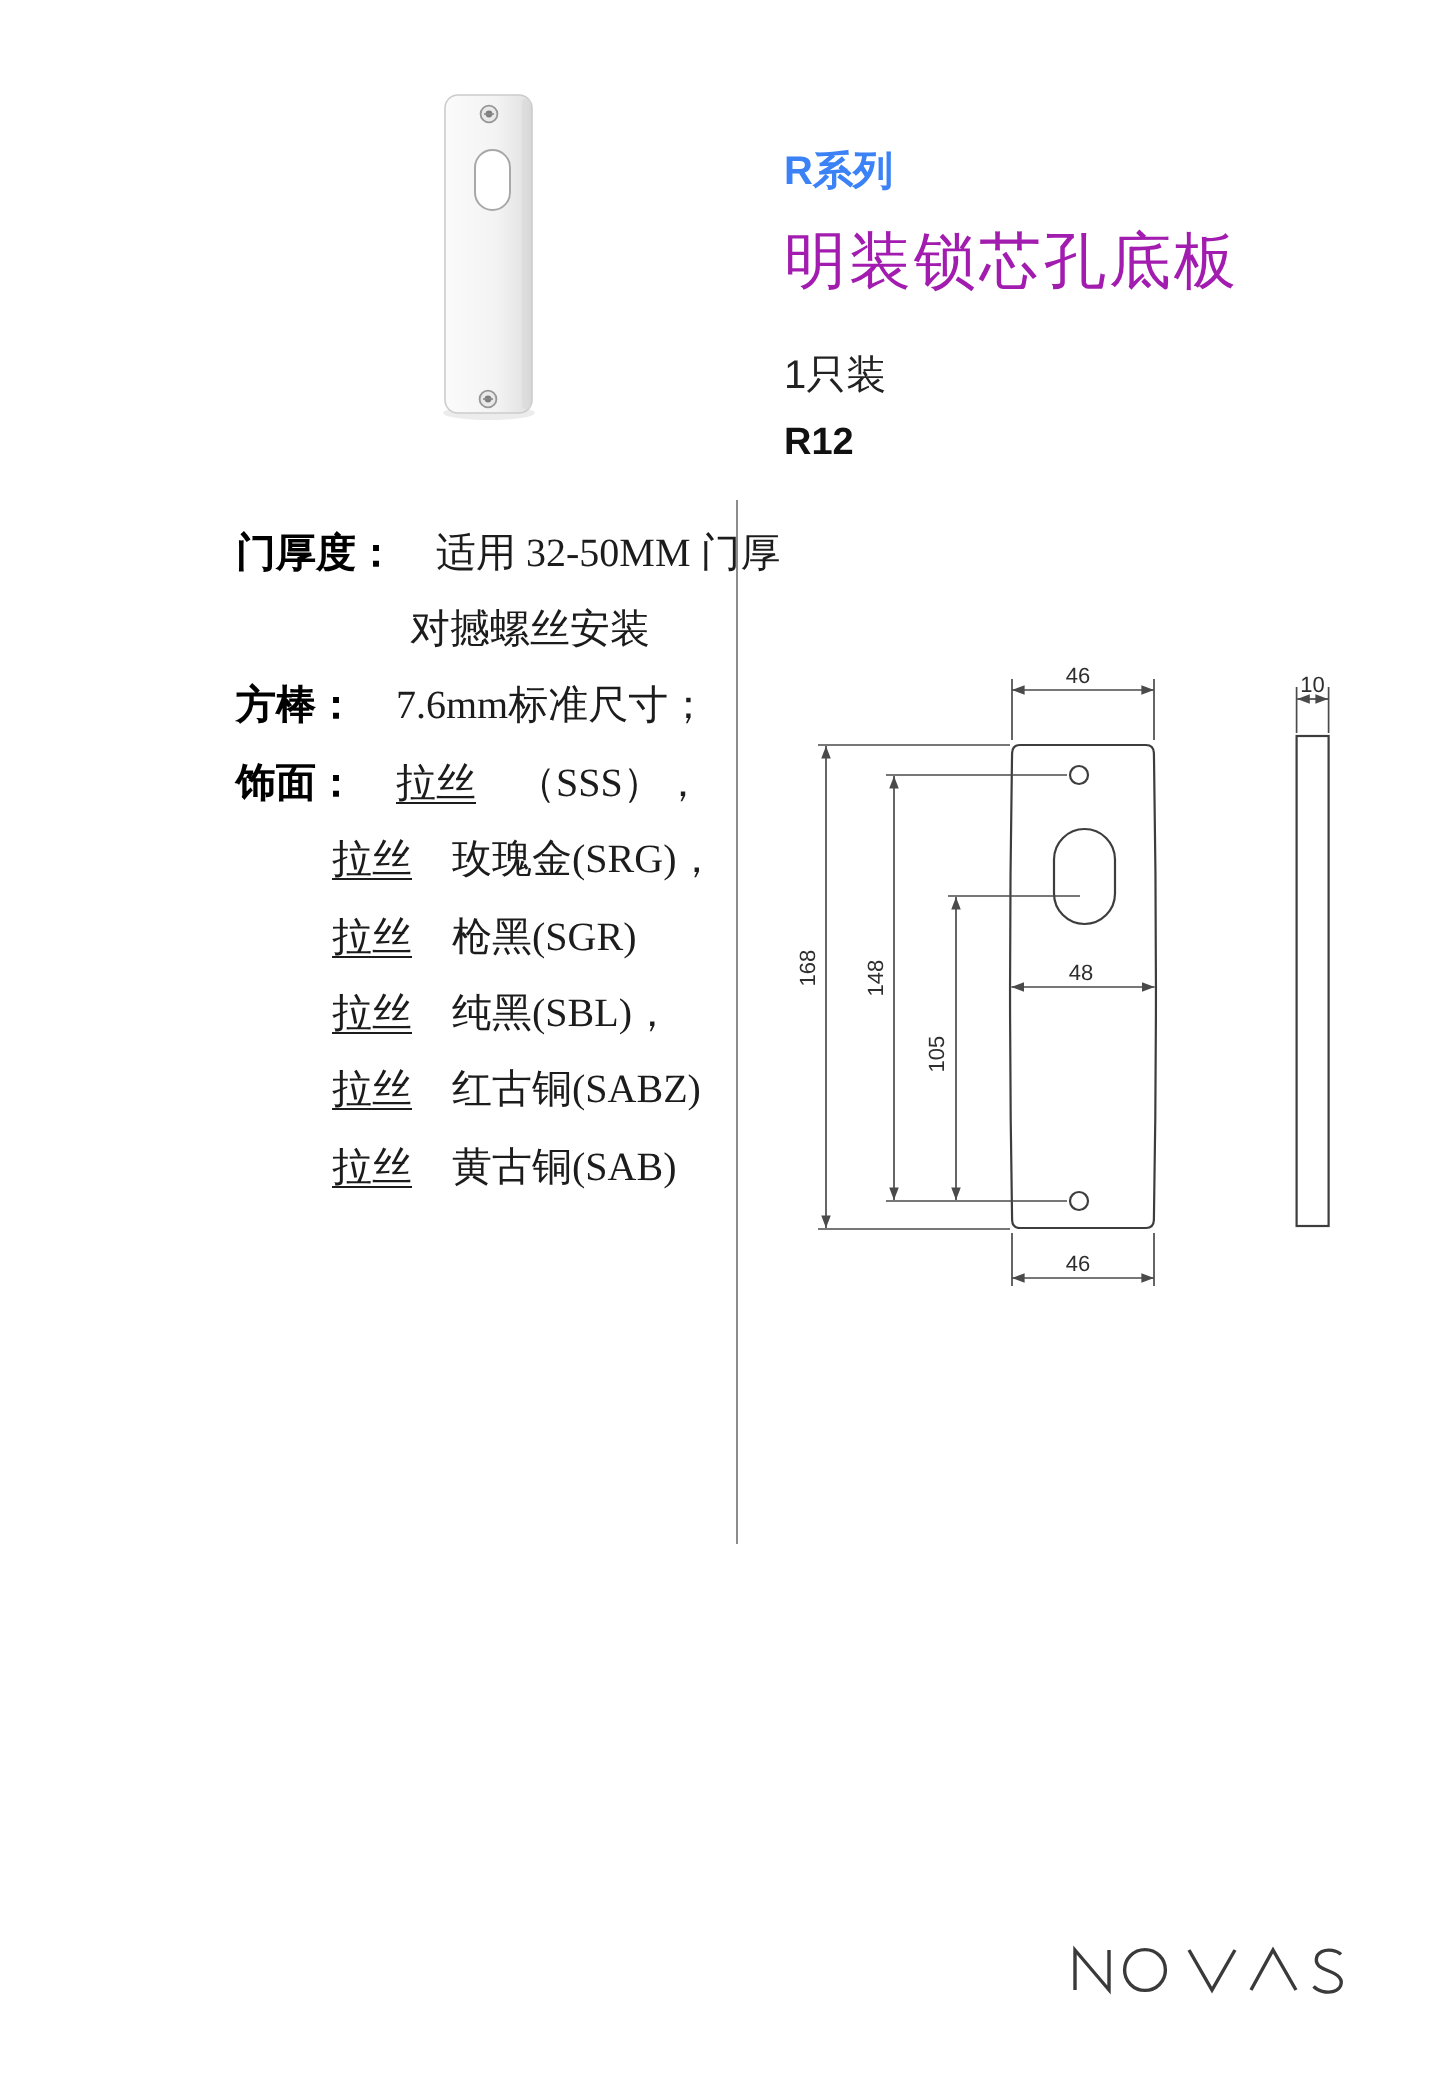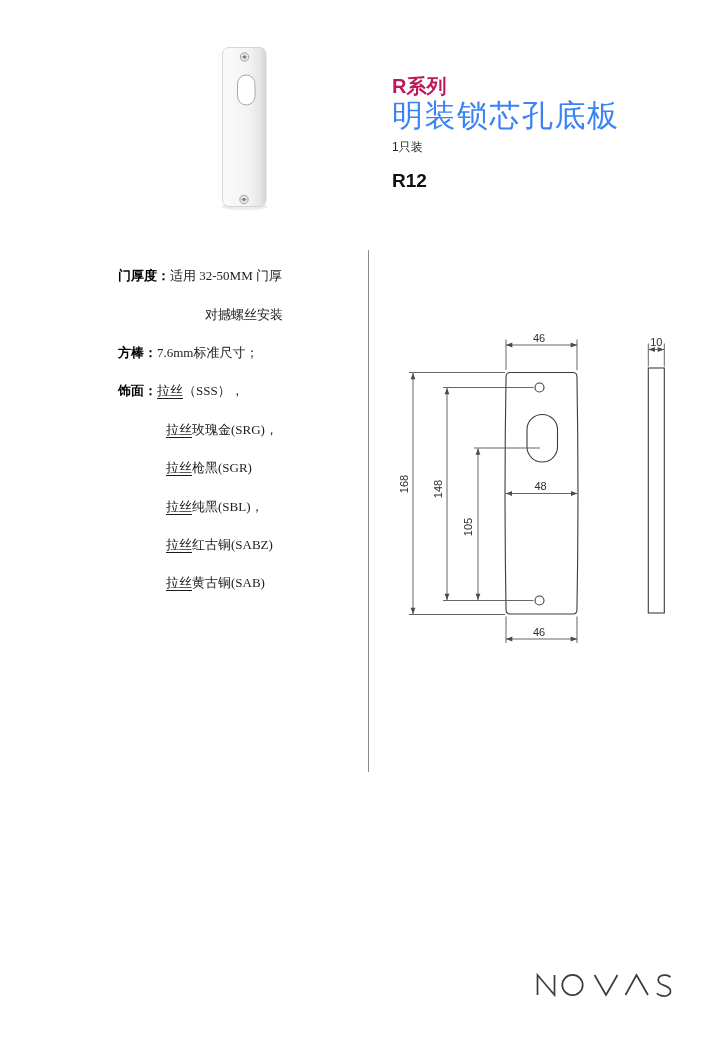--- a/index.html
+++ b/index.html
@@ -3,31 +3,31 @@
 <meta charset="utf-8">
 <style>
   html,body{margin:0;padding:0;background:#fff;}
   .page{position:relative;width:720px;height:1040px;background:#fff;overflow:hidden;
         font-family:"Liberation Serif","DejaVu Serif",serif;color:#1c1c1c;}
   .abs{position:absolute;}
 
   
   .title-block{left:392px;top:74px;width:300px;}
   .series{font-family:"Liberation Sans","DejaVu Sans",sans-serif;font-weight:700;
-          font-size:20px;line-height:24px;color:#be185d;}
-  .product-name{font-size:31px;line-height:36px;margin-top:0;letter-spacing:1.5px;color:#3b82f6;}
-  .pack{font-family:"Liberation Sans","DejaVu Sans",sans-serif;font-size:12px;line-height:22px;margin-top:2px;color:#222;}
+          font-size:20px;line-height:24px;color:#3b82f6;}
+  .product-name{font-size:31px;line-height:36px;margin-top:15px;letter-spacing:1.5px;color:#a21caf;}
+  .pack{font-family:"Liberation Sans","DejaVu Sans",sans-serif;font-size:20px;line-height:22px;margin-top:28px;color:#222;}
   .model{font-family:"Liberation Sans","DejaVu Sans",sans-serif;font-weight:700;font-size:19px;line-height:22px;margin-top:12px;color:#111;}
 
   
   .divider{left:368px;top:250px;width:1px;height:522px;background:#8c8c8c;}
 
   
   .specs{left:118px;top:257px;width:250px;}
-  .spec-line{height:38.4px;display:flex;align-items:center;white-space:pre;font-size:13px;}
+  .spec-line{height:38.4px;display:flex;align-items:center;white-space:pre;font-size:20px;gap:20px;}
   .spec-label{font-family:"Liberation Sans","DejaVu Sans",sans-serif;font-weight:700;color:#000;}
   .spec-underlined{text-decoration:underline;text-underline-offset:3px;text-decoration-thickness:1px;}
   .ind-1{padding-left:48px;}
   .ind-2{padding-left:87px;}
 
   
   svg text{font-family:"Liberation Sans","DejaVu Sans",sans-serif;}
 </style>
 </head>
 <body>

